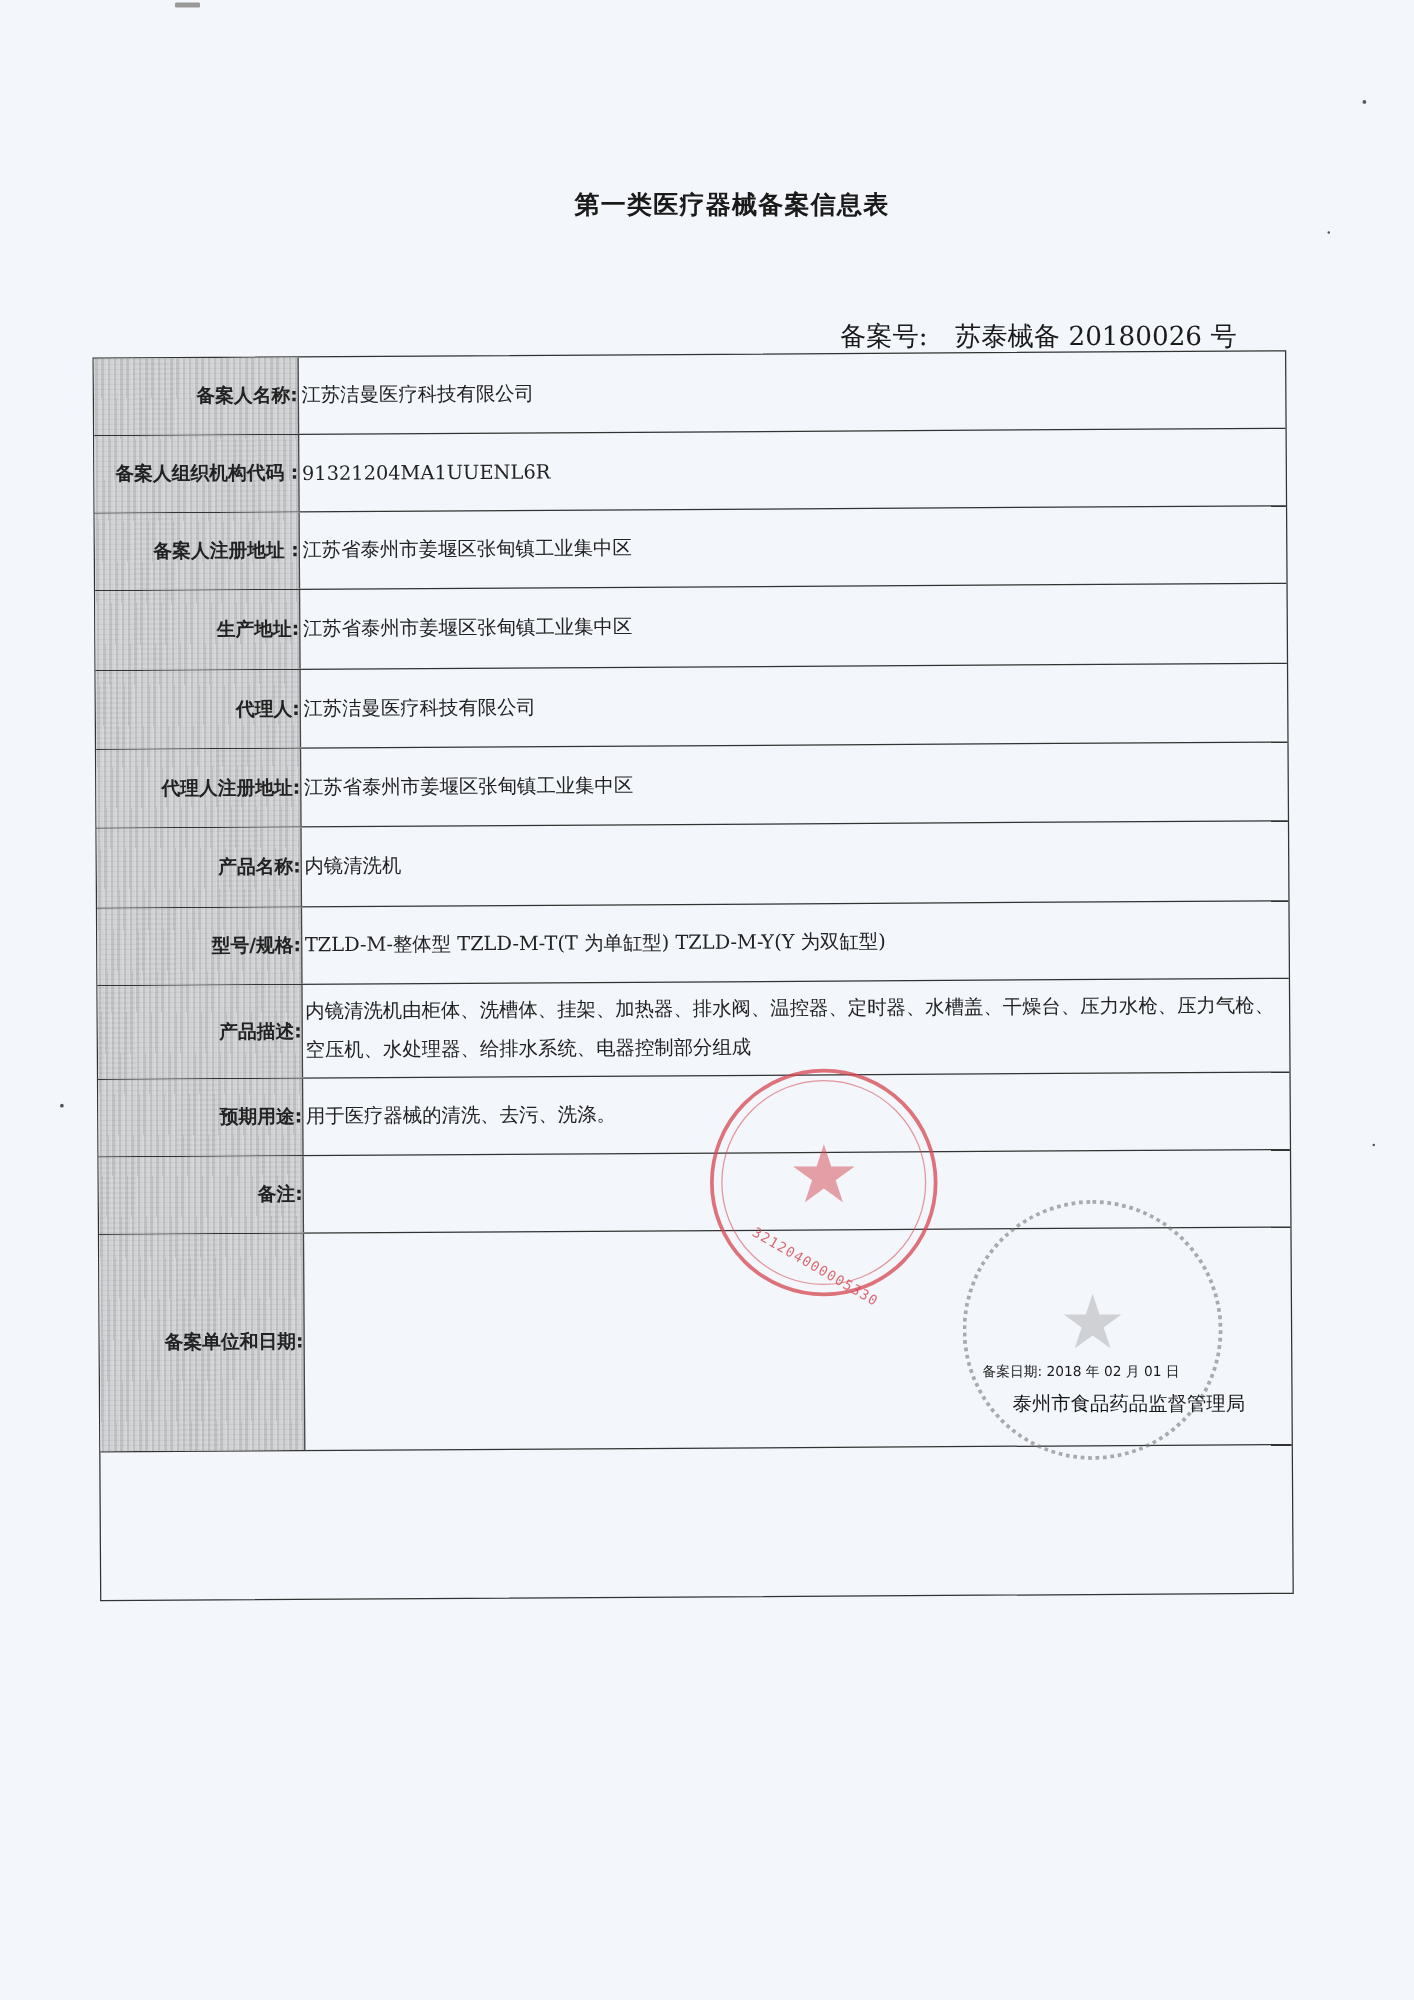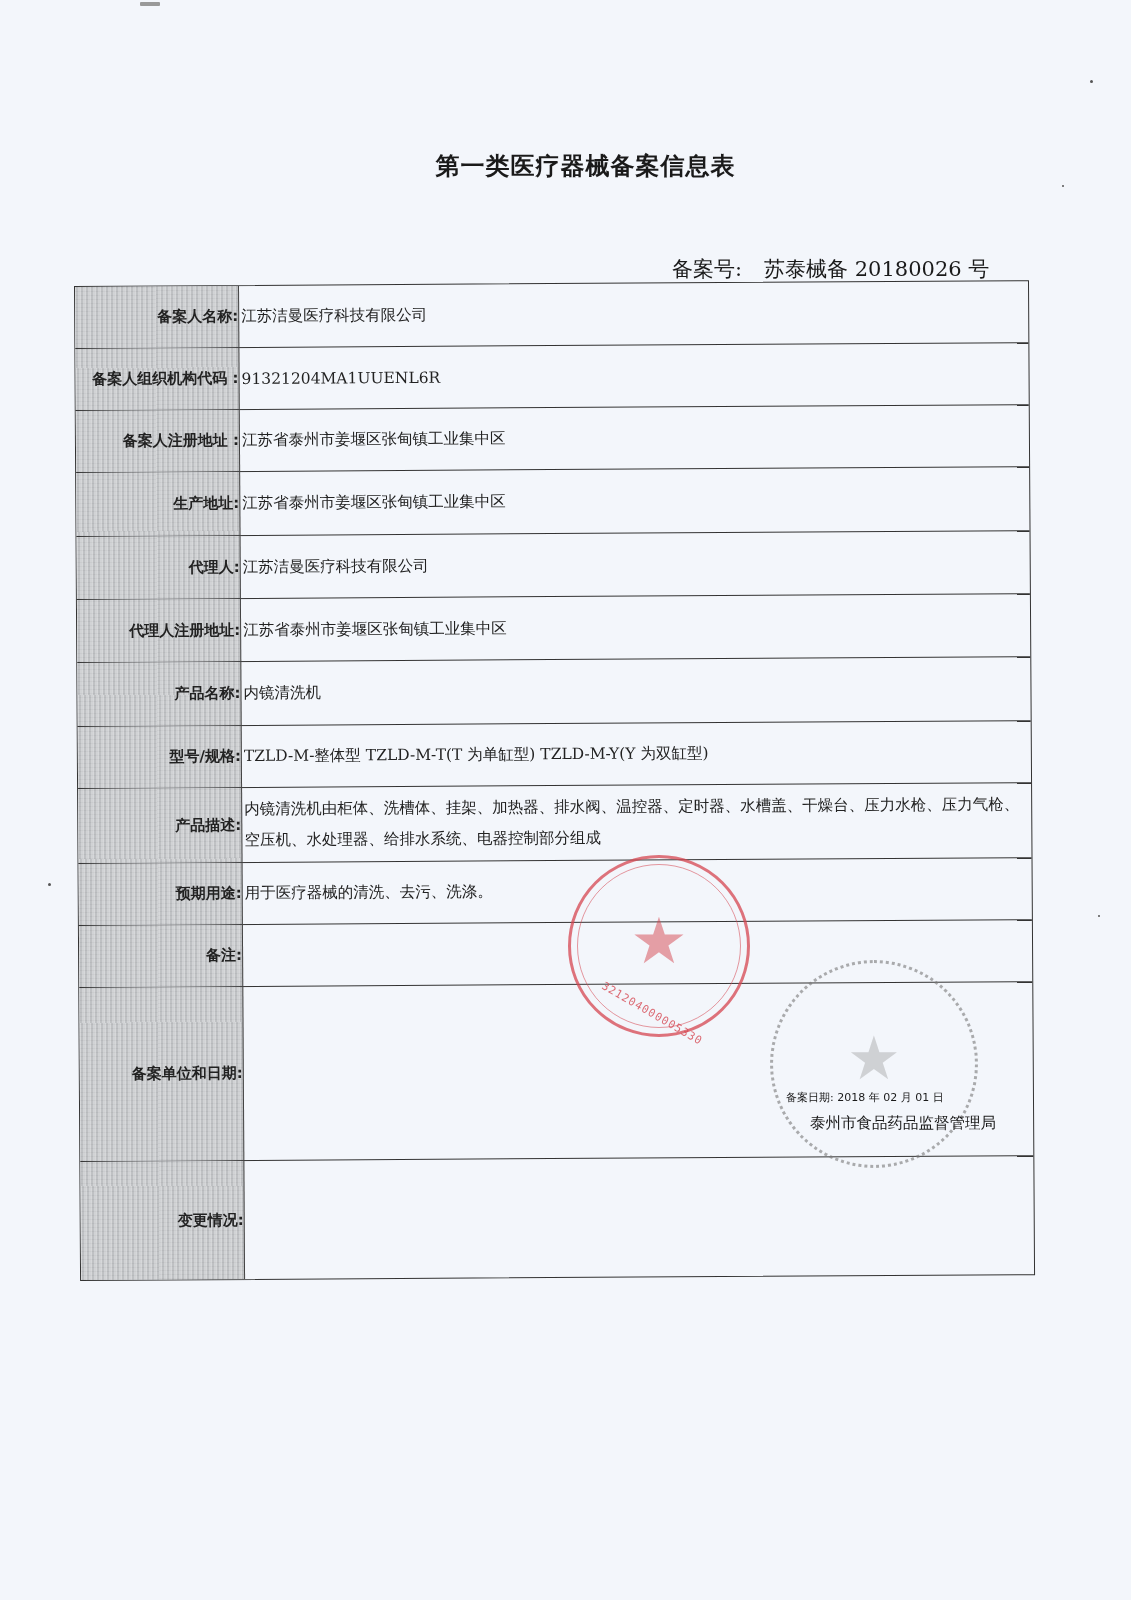--- a/index.html
+++ b/index.html
@@ -5,21 +5,21 @@
   html, body { margin: 0; padding: 0; }
   body {
     width: 1131px; height: 1600px; overflow: hidden;
     background: #f3f6fb;
     font-family: "DejaVu Serif", "Liberation Serif", serif;
     color: #1a1a1a;
     position: relative;
   }
   .page-title {
     position: absolute; left: 0; width: 1131px; top: 150px;
-    text-align: center; font-size: 24px; font-weight: bold;
+    text-align: center; font-size: 20px; font-weight: bold;
     font-family: "DejaVu Sans", sans-serif; letter-spacing: 1px;
     padding-left: 40px; box-sizing: border-box;
   }
   .record-no {
     position: absolute; top: 255px; left: 636px;
     font-size: 21px; white-space: nowrap; margin-left: 36px;
   }
   .record-no .lbl { margin-right: 22px; }
   .tbl {
     position: absolute; left: 74px; top: 286px; width: 953px;
@@ -141,21 +141,20 @@
   </div>
   <div class="row r62">
     <div class="lab">备注:</div>
     <div class="val"></div>
   </div>
   <div class="row r173">
     <div class="lab">备案单位和日期:</div>
     <div class="val"></div>
   </div>
   <div class="row r118">
-    <div class="lab">变更情况:</div>
     <div class="val"></div>
   </div>
 </div>
 
 <div class="stamp-agency">
   <div class="star">★</div>
 </div>
 
 <div class="stamp-company">
   <div class="inner"></div>

